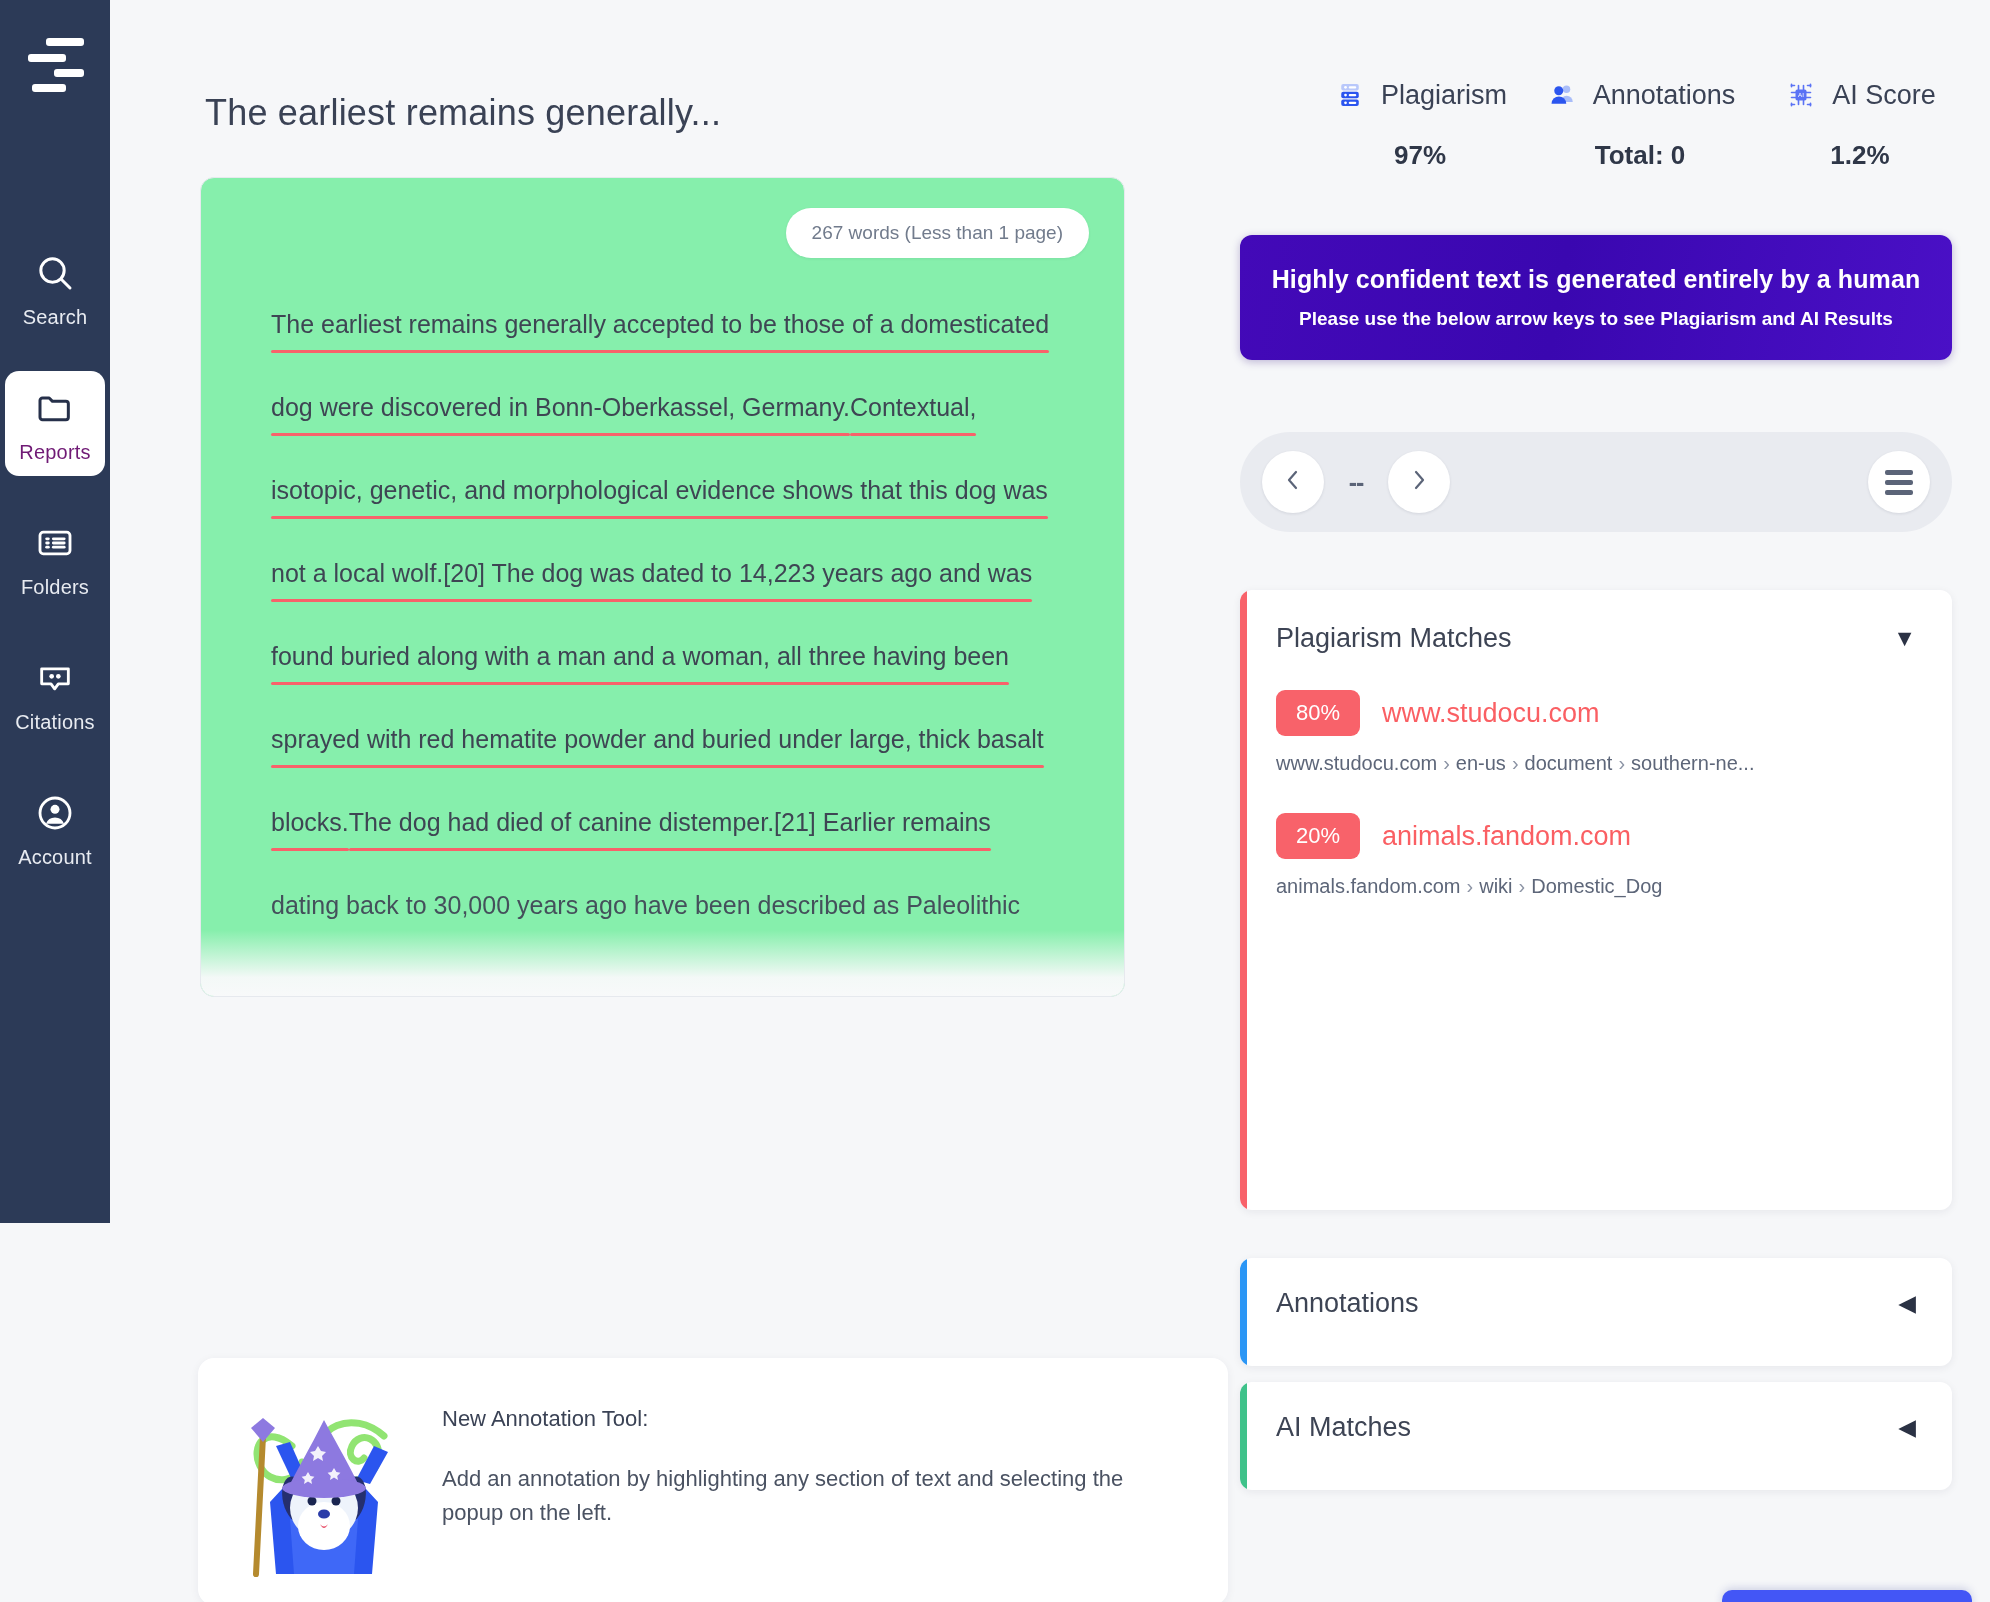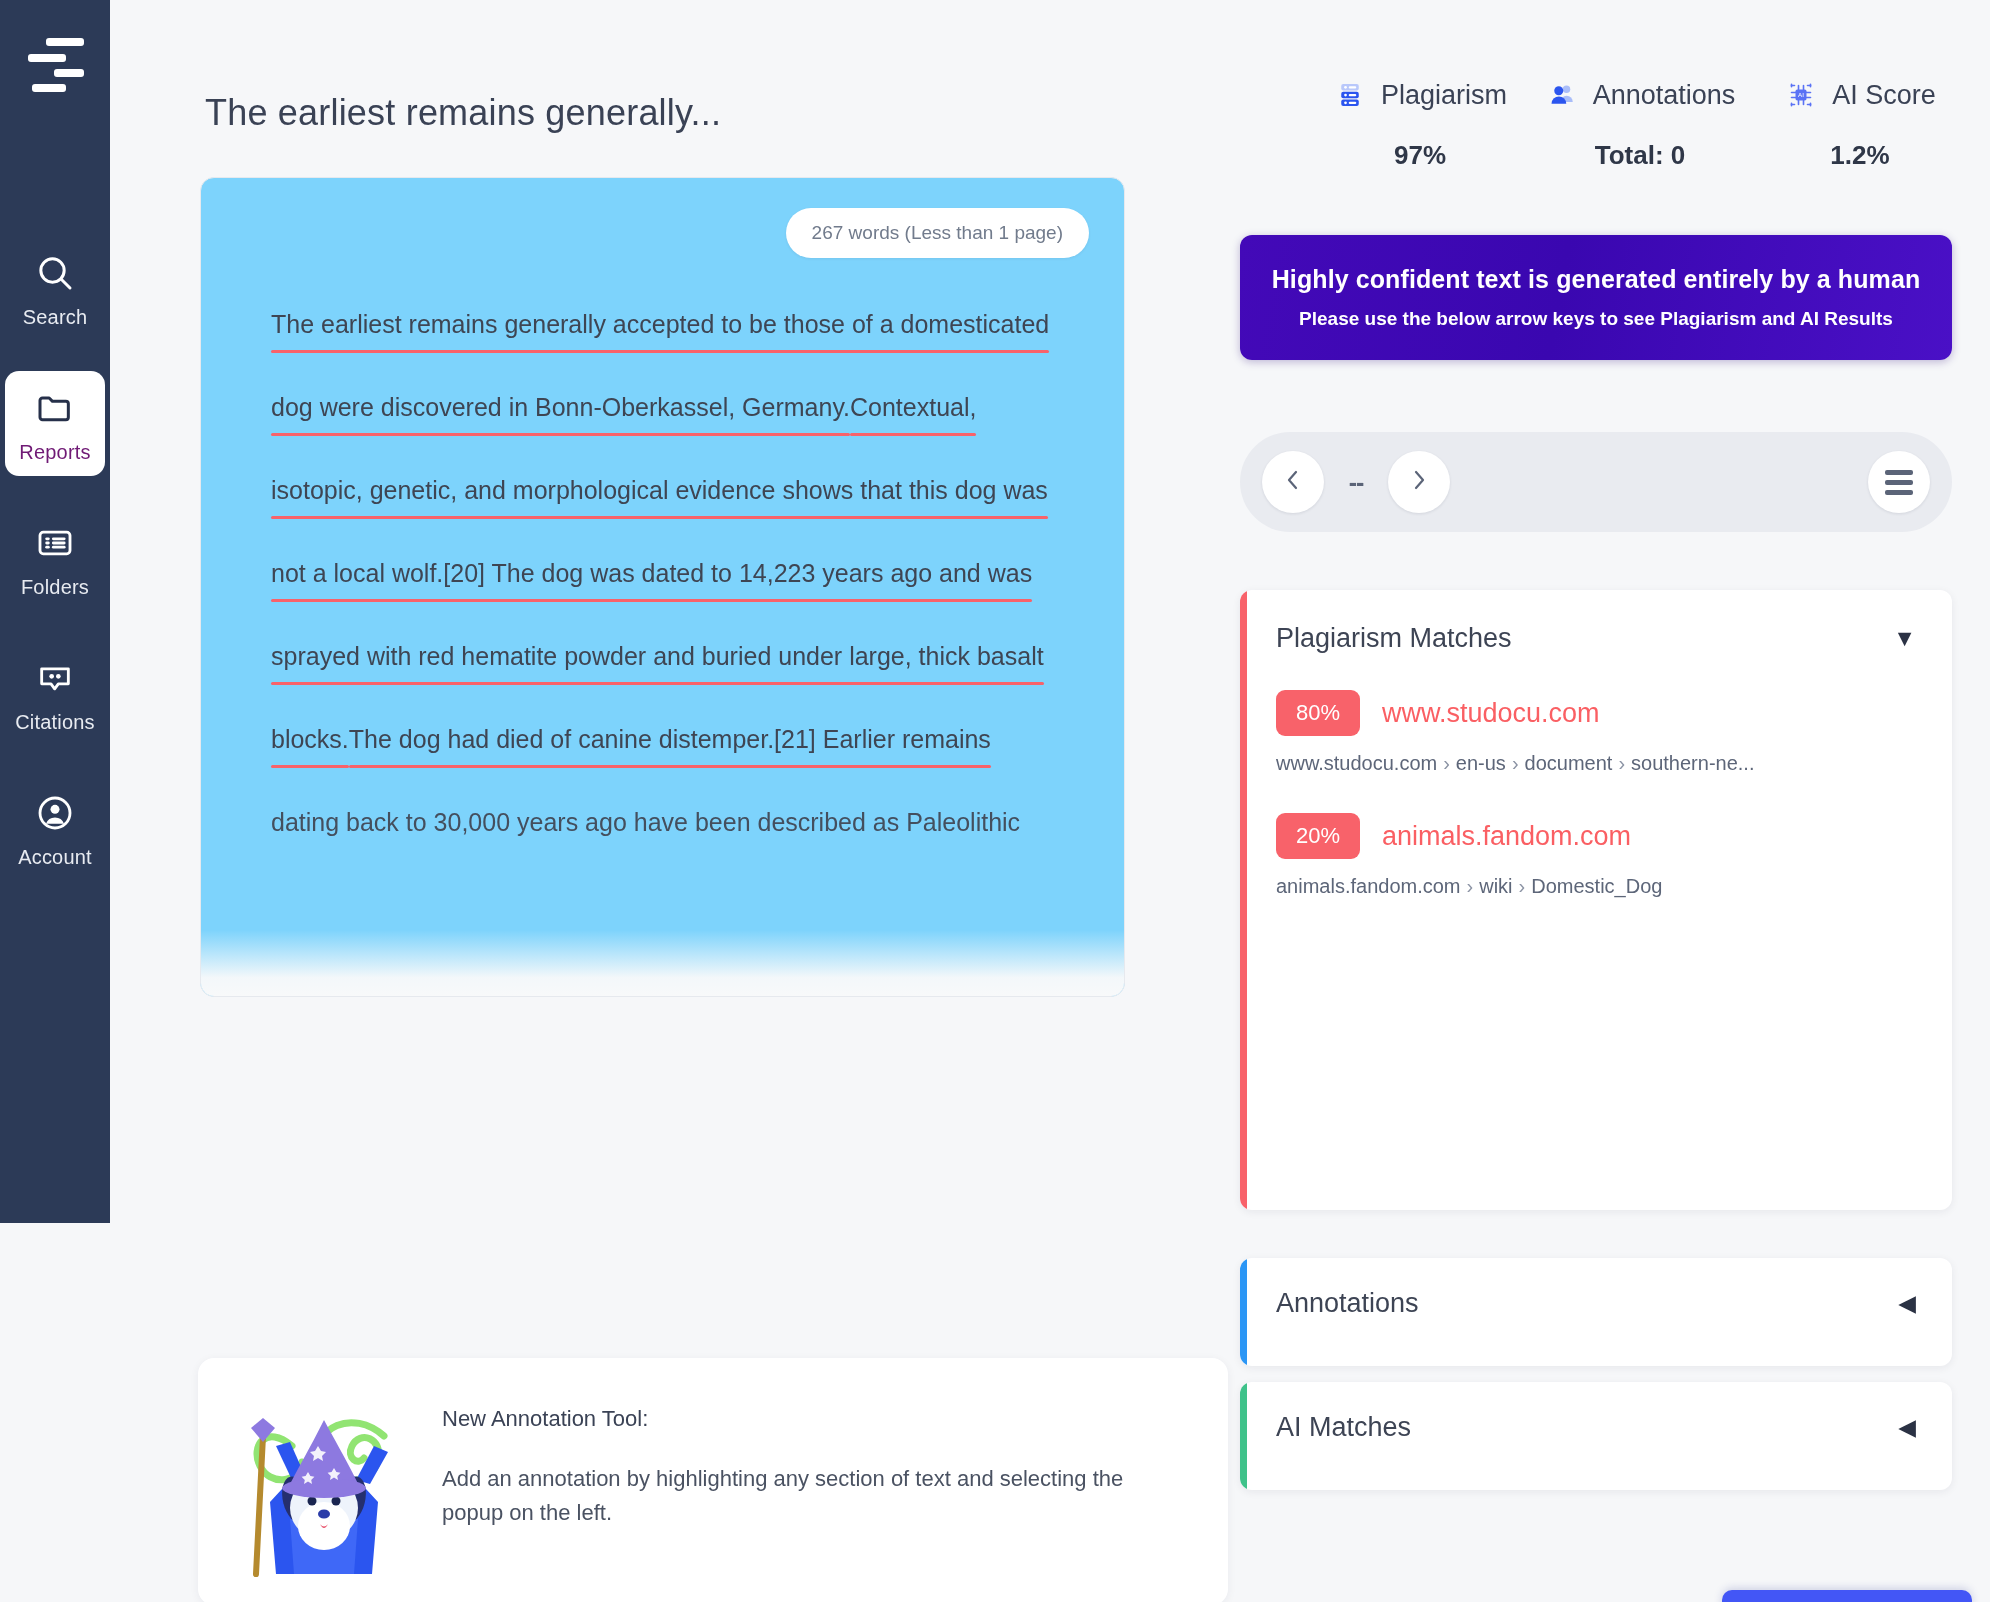--- a/index.html
+++ b/index.html
@@ -42,21 +42,21 @@
   .main { flex: 1 1 auto; position: relative; height: 1602px; }
 
   .doc-title {
     position: absolute; left: 95px; top: 92px;
     font-size: 36px; color: #3a4255; font-weight: 400; letter-spacing: .2px;
   }
 
   .doc-card {
     position: absolute; left: 90px; top: 177px;
     width: 925px; height: 820px;
-    background: #7dd3fc;
+    background: #86efac;
     border: 1px solid #e6e9ee;
     border-radius: 14px;
     overflow: hidden;
   }
   .wordcount {
     position: absolute; right: 35px; top: 30px;
     background: #ffffff; border-radius: 26px;
     padding: 14px 26px; font-size: 19px; color: #717b8c;
     box-shadow: 0 1px 3px rgba(20,30,60,.07);
   }
@@ -263,20 +263,23 @@
         </div>
 
         <div class="doc-line">
           <span class="seg hl">isotopic, genetic, and morphological evidence shows that this dog was</span>
         </div>
 
         <div class="doc-line">
           <span class="seg hl">not a local wolf.[20] The dog was dated to 14,223 years ago and was</span>
         </div>
 
+        <div class="doc-line">
+          <span class="seg hl">found buried along with a man and a woman, all three having been</span>
+        </div>
 
         <div class="doc-line">
           <span class="seg hl">sprayed with red hematite powder and buried under large, thick basalt</span>
         </div>
 
         <div class="doc-line">
           <span class="seg hl">blocks.</span><span class="seg"> </span><span class="seg hl">The dog had died of canine distemper.[21] Earlier remains</span>
         </div>
 
         <div class="doc-line fade">

